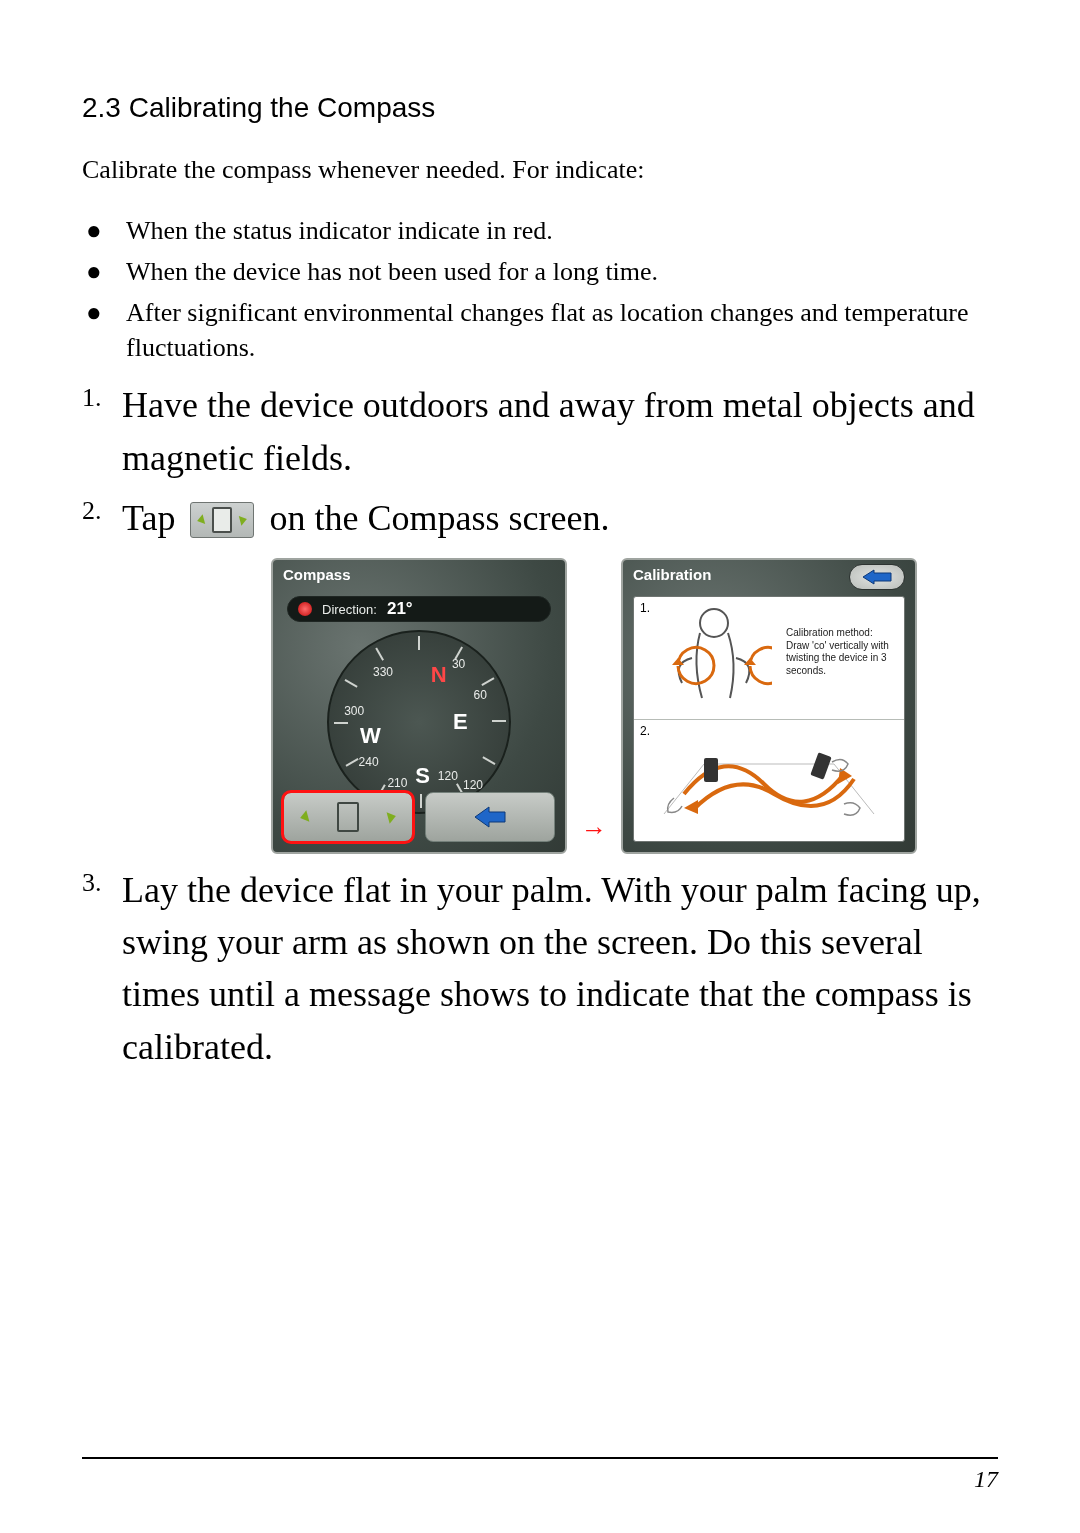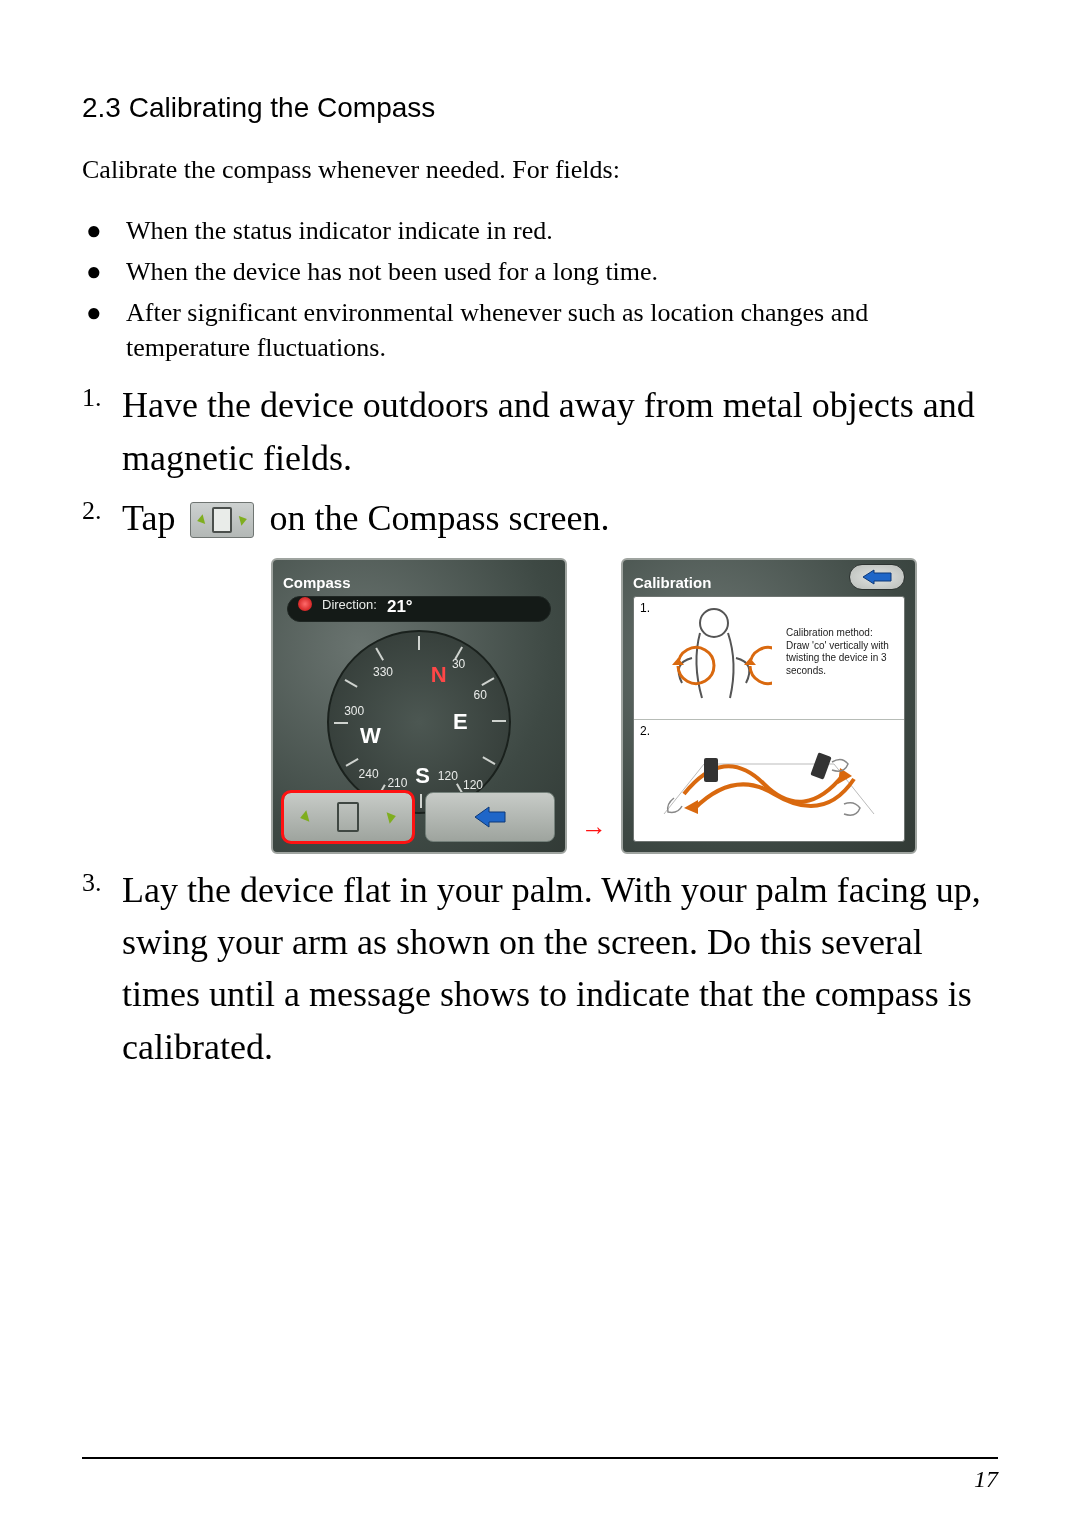--- a/index.html
+++ b/index.html
@@ -43,35 +43,35 @@
   .inline-icon .arr.r{right:6px;border-left:7px solid #7fae1f;transform:translateY(-50%) rotate(-15deg);}
 
   .screens{display:flex;align-items:center;justify-content:center;gap:14px;margin:14px 0 10px 108px;}
   .screen{
     width:292px;height:292px;position:relative;
     border:2px solid #9fa4a0;border-radius:6px;overflow:hidden;
     background:radial-gradient(120% 120% at 30% 30%, #6a7470 0%, #3e4944 55%, #2a312d 100%);
     font-family:Arial, Helvetica, sans-serif;color:#fff;
   }
   .screen .title{
-    position:absolute;left:10px;top:6px;font-weight:700;font-size:15px;margin-top:8px;
+    position:absolute;left:10px;top:6px;font-weight:700;font-size:15px;
   }
   .screen .backbtn{
     position:absolute;right:10px;top:4px;width:54px;height:24px;
     border:1px solid #2d3331;border-radius:14px;
     background:radial-gradient(#e2e4e2,#b9bdb9);
     display:flex;align-items:center;justify-content:center;
   }
   .screen .backbtn svg{display:block;}
 
   
   .dir-bar{
     position:absolute;left:14px;right:14px;top:36px;height:26px;
     border:1px solid #1f2623;border-radius:14px;background:#141a17;
-    display:flex;gap:10px;padding:0 10px;box-sizing:border-box;
+    display:flex;align-items:center;gap:10px;padding:0 10px;box-sizing:border-box;
   }
   .dir-bar .dot-red{width:14px;height:14px;border-radius:50%;background:radial-gradient(#ff6b6b,#c20909);}
   .dir-bar .lbl{font-size:13px;color:#e9ece9;}
   .dir-bar .val{font-size:17px;font-weight:700;}
   .compass-dial{
     position:absolute;left:50%;top:70px;transform:translateX(-50%);
     width:180px;height:180px;border-radius:50%;
     background:radial-gradient(#4c5752,#2f3733);
     border:2px solid #1a211d;
   }
@@ -103,34 +103,34 @@
   .link-arrow{font-size:26px;font-weight:700;color:#ff1212;align-self:flex-end;padding-bottom:12px;}
 
   .footer-rule{position:absolute;left:82px;right:82px;bottom:74px;border-top:2px solid #000;}
   .page-num{position:absolute;right:82px;bottom:40px;font-style:italic;font-size:24px;}
 </style>
 </head>
 <body>
 
 <h1>2.3   Calibrating the Compass</h1>
 
-<p class="body-text">Calibrate the compass whenever needed. For fields:</p>
+<p class="body-text">Calibrate the compass whenever needed. For indicate:</p>
 
 <ul class="bullets">
   <li>
       <span class="dot">●</span>
       <span class="bt">When the status indicator indicate in red.</span>
     </li>
   <li>
       <span class="dot">●</span>
       <span class="bt">When the device has not been used for a long time.</span>
     </li>
   <li>
       <span class="dot">●</span>
-      <span class="bt">After significant environmental whenever such as location changes and temperature fluctuations.</span>
+      <span class="bt">After significant environmental changes flat as location changes and temperature fluctuations.</span>
     </li>
 </ul>
 
 <ol class="steps">
   <li>
     <span class="num">1.</span>
     <span class="bt">Have the device outdoors and away from metal objects and magnetic fields.</span>
   </li>
   <li>
     <span class="num">2.</span>
@@ -171,21 +171,21 @@
       <span class="card cardN" style="left:61%;top:24%;">N</span>
       <span class="card" style="left:73%;top:50%;">E</span>
       <span class="card" style="left:52%;top:80%;">S</span>
       <span class="card" style="left:23%;top:58%;">W</span>
 
       <span class="lab" style="left:72%;top:18%;">30</span>
       <span class="lab" style="left:84%;top:35%;">60</span>
       <span class="lab" style="left:80%;top:66%;margin-top:34px;">120</span>
       <span class="lab" style="left:66%;top:80%;">120</span>
       <span class="lab" style="left:38%;top:84%;">210</span>
-      <span class="lab" style="left:22%;top:72%;margin-top:12px;">240</span>
+      <span class="lab" style="left:22%;top:72%;">240</span>
       <span class="lab" style="left:14%;top:44%;">300</span>
       <span class="lab" style="left:30%;top:22%;">330</span>
     </div>
     <div class="btm-row">
       <div class="bb sel">
         <span class="ar l"></span>
           <span class="rect"></span>
           <span class="ar r"></span>
       </div>
       <div class="bb back">

